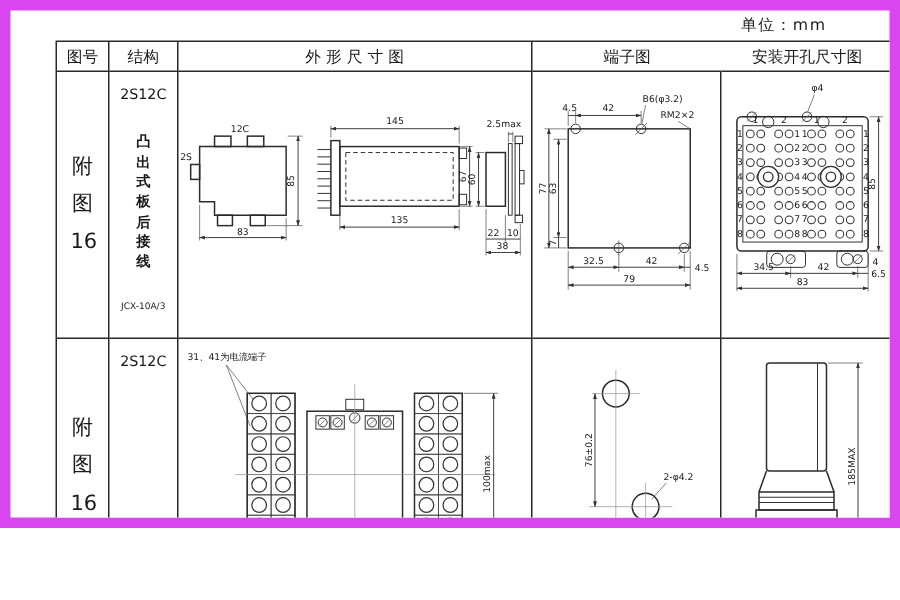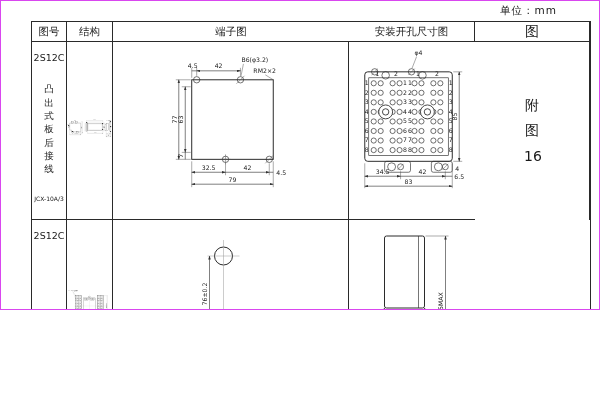--- a/index.html
+++ b/index.html
@@ -1,29 +1,29 @@
 <!DOCTYPE html>
 <html><head>
 <meta charset="utf-8">
 <style>
   html,body{margin:0;padding:0;background:#fff;}
-  .page{position:relative;width:600px;height:310px;background:#fff;border:1px solid #d946ef;
+  .page{position:relative;width:600px;height:352px;background:#fff;border:7px solid #d946ef;
         box-sizing:border-box;font-family:"DejaVu Sans",sans-serif;color:#1a1a1a;overflow:hidden;}
   .unit{position:absolute;top:3px;right:42px;font-size:10.5px;letter-spacing:1px;}
   .tbl{position:absolute;left:30px;top:20px;width:558px;height:368px;border:1.3px solid #2a2a2a;
        display:grid;grid-template-columns:35px 46px 236px 126px 1fr;grid-template-rows:20px 178px 1fr;
        background:#fff;box-sizing:content-box;}
   .c{border-right:1px solid #2a2a2a;border-bottom:1px solid #2a2a2a;display:flex;
      align-items:center;justify-content:center;overflow:hidden;position:relative;}
   .lc{border-right:none;} .lr{border-bottom:none;}
   .hdr{font-size:10.5px;white-space:pre;}
   .fig{width:16px;font-size:14px;line-height:1.8;text-align:center;word-break:normal;}
   .struct{flex-direction:column;justify-content:space-between;padding:10px 0 17px 0;box-sizing:border-box;}
   .model{font-size:9.5px;}
-  .mount{width:15px;font-size:9.5px;line-height:1.4;text-align:center;}
+  .mount{width:15px;font-size:9.5px;line-height:1.4;text-align:center;font-weight:bold;}
   .code{font-size:6px;}
   svg{display:block;width:100%;height:100%;}
   svg text{font-family:"DejaVu Sans",sans-serif;font-size:6.2px;fill:#1a1a1a;}
   .o{fill:none;stroke:#2b2b2b;stroke-width:1;}
   .o2{fill:none;stroke:#2b2b2b;stroke-width:0.65;}
   .dsh{stroke-dasharray:3 2;}
   .dl{stroke:#3a3a3a;stroke-width:0.65;fill:none;}
   .ex{stroke:#555;stroke-width:0.5;fill:none;}
   .cl{stroke:#999;stroke-width:0.5;fill:none;}
 </style>
@@ -39,20 +39,21 @@
       </marker>
     </defs>
   </svg>
 
   <div class="unit">单位：mm</div>
 
   <div class="tbl">
 
     <div class="c hdr">图号</div>
     <div class="c hdr">结构</div>
+    <div class="c hdr">外 形 尺 寸 图</div>
     <div class="c hdr lc">端子图</div>
     <div class="c hdr">安装开孔尺寸图</div>
 
     <div class="c">
       <div class="fig">附图16</div>
     </div>
     <div class="c struct">
       <div class="model">2S12C</div>
       <div class="mount">凸出式板后接线</div>
       <div class="code">JCX-10A/3</div>

